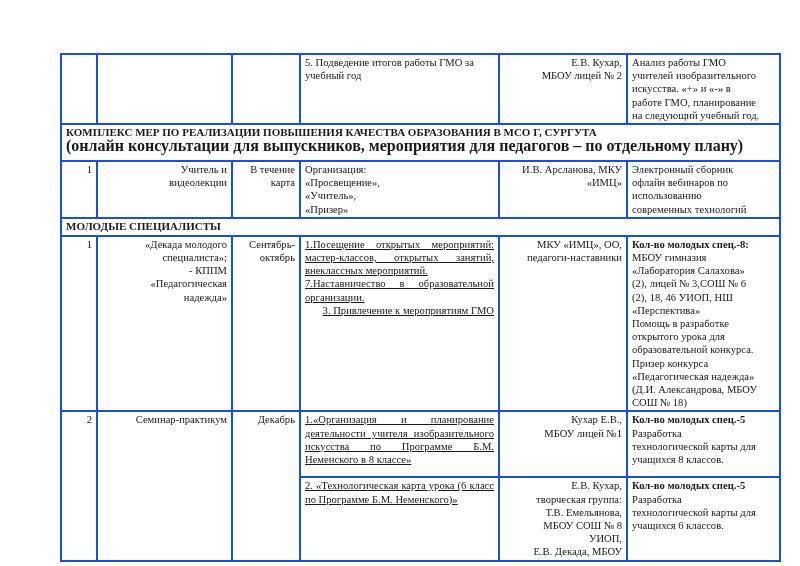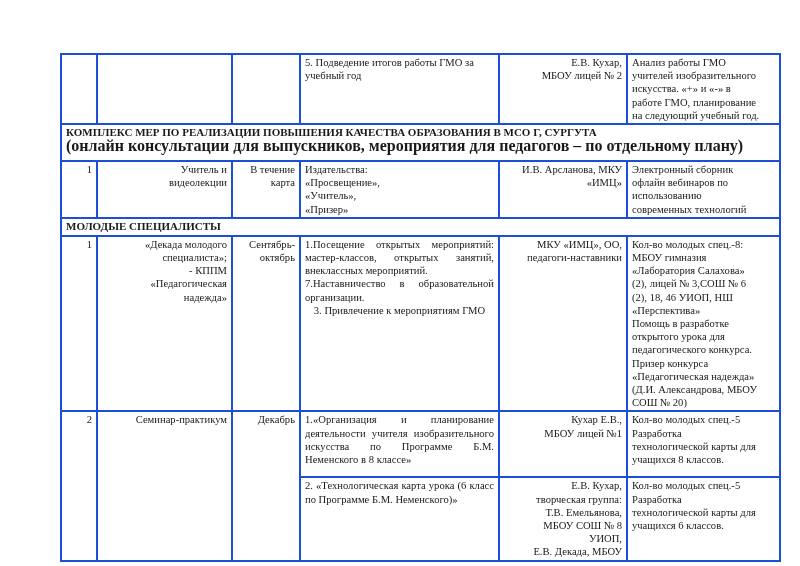--- a/index.html
+++ b/index.html
@@ -2,22 +2,22 @@
 <html><head>
 <meta charset="utf-8">
 <style>
   html, body { margin: 0; padding: 0; background: #ffffff; }
   body { width: 800px; height: 566px; position: relative; overflow: hidden;
          font-family: "Liberation Serif", "DejaVu Serif", serif; color: #1a1a1a; }
   table.plan { position: absolute; left: 60px; top: 53px; width: 719px;
                border-collapse: collapse; table-layout: fixed; font-size: 10.6px; line-height: 13.2px; }
   table.plan td { border: 2px solid #1d4ed8; vertical-align: top; padding: 1px 4px 1px 4px; margin-top: 34px; }
   .c { text-align: right; }
-  .j { text-align: justify; }
-  .bold { font-weight: normal; }
+  .j { text-align: justify; text-decoration: underline; }
+  .bold { font-weight: bold; }
   .section-title { text-align: left; font-weight: bold; font-size: 11px; line-height: 13px; padding: 2px 4px 1px 4px; }
   .section-sub { font-size: 16px; }
   .line { display: block; }
 </style>
 </head>
 <body>
 
 <table class="plan">
   <colgroup>
     <col style="width:36px">
@@ -58,21 +58,21 @@
     <td class="c">1</td>
     <td class="c">
       <span class="line">Учитель и</span>
       <span class="line">видеолекции</span>
     </td>
     <td class="c">
       <span class="line">В течение</span>
       <span class="line">карта</span>
     </td>
     <td>
-      <span class="line">Издательства:</span>
+      <span class="line">Организация:</span>
       <span class="line">«Просвещение»,</span>
       <span class="line">«Учитель»,</span>
       <span class="line">«Призер»</span>
     </td>
     <td class="c">
       <span class="line">И.В. Арсланова, МКУ</span>
       <span class="line">«ИМЦ»</span>
     </td>
     <td>
       <span class="line">Электронный сборник</span>
@@ -95,40 +95,40 @@
       <span class="line">«Педагогическая</span>
       <span class="line">надежда»</span>
     </td>
     <td class="c">
       <span class="line">Сентябрь-</span>
       <span class="line">октябрь</span>
     </td>
     <td class="j">
       <span class="line">1.Посещение открытых мероприятий: мастер-классов, открытых занятий, внеклассных мероприятий.</span>
       <span class="line">7.Наставничество в образовательной организации.</span>
-      <span class="line" style="text-align:center">3. Привлечение к мероприятиям ГМО</span>
+      <span class="line" style="text-align:right">3. Привлечение к мероприятиям ГМО</span>
     </td>
     <td class="c">
       <span class="line">МКУ «ИМЦ», ОО,</span>
       <span class="line">педагоги-наставники</span>
     </td>
     <td>
       <span class="line bold">Кол-во молодых спец.-8:</span>
       <span class="line">МБОУ гимназия</span>
       <span class="line">«Лаборатория Салахова»</span>
       <span class="line">(2), лицей № 3,СОШ № 6</span>
       <span class="line">(2), 18, 46 УИОП, НШ</span>
       <span class="line">«Перспектива»</span>
       <span class="line">Помощь в разработке</span>
       <span class="line">открытого урока для</span>
-      <span class="line">педагогического конкурса.</span>
+      <span class="line">образовательной конкурса.</span>
       <span class="line">Призер конкурса</span>
       <span class="line">«Педагогическая надежда»</span>
       <span class="line">(Д.И. Александрова, МБОУ</span>
-      <span class="line">СОШ № 20)</span>
+      <span class="line">СОШ № 18)</span>
     </td>
   </tr>
 
   <tr style="height:66px">
     <td class="c" rowspan="2">2</td>
     <td class="c" rowspan="2">Семинар-практикум</td>
     <td class="c" rowspan="2">Декабрь</td>
     <td class="j">1.«Организация и планирование деятельности учителя изобразительного искусства по Программе Б.М. Неменского в 8 классе»</td>
     <td class="c">
       <span class="line">Кухар Е.В.,</span>

